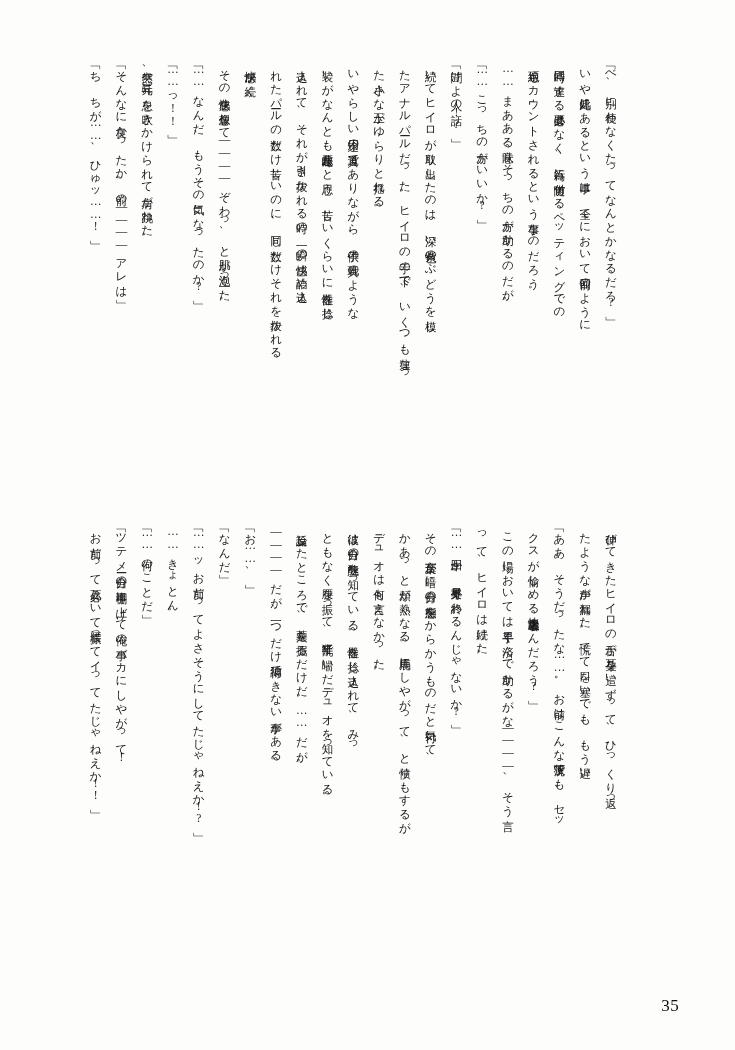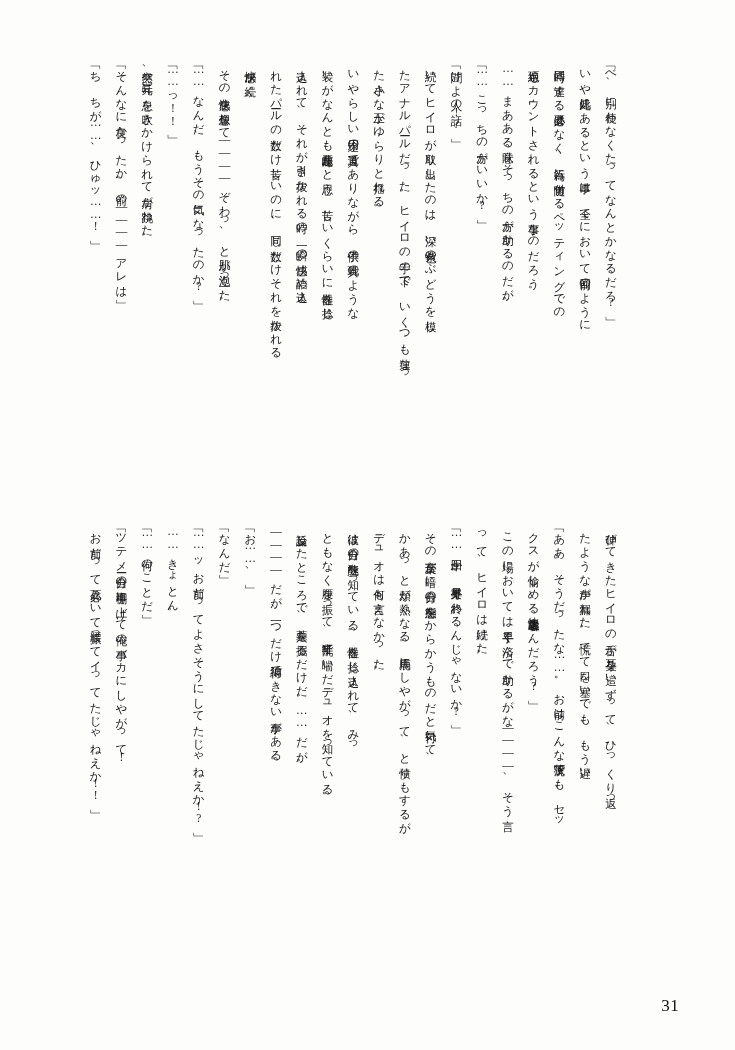--- a/index.html
+++ b/index.html
@@ -105,15 +105,15 @@
     <div class="vcol">――――だが、一つだけ納得できない事がある。</div>
     <div class="vcol">「お……、」</div>
     <div class="vcol">「なんだ」</div>
     <div class="vcol">「……ッお前だってよさそうにしてたじゃねえか!?」</div>
     <div class="vcol">……きょとん。</div>
     <div class="vcol">「……何のことだ」</div>
     <div class="vcol">「ツテメー自分の事棚に上げて俺の事バカにしやがって!</div>
     <div class="vcol">お前だって必死こいて腰振ってイってたじゃねえか!!」</div>
   </div>
 
-  <div class="page-number">31</div>
+  <div class="page-number">35</div>
 
 </div>
 
 </body></html>

